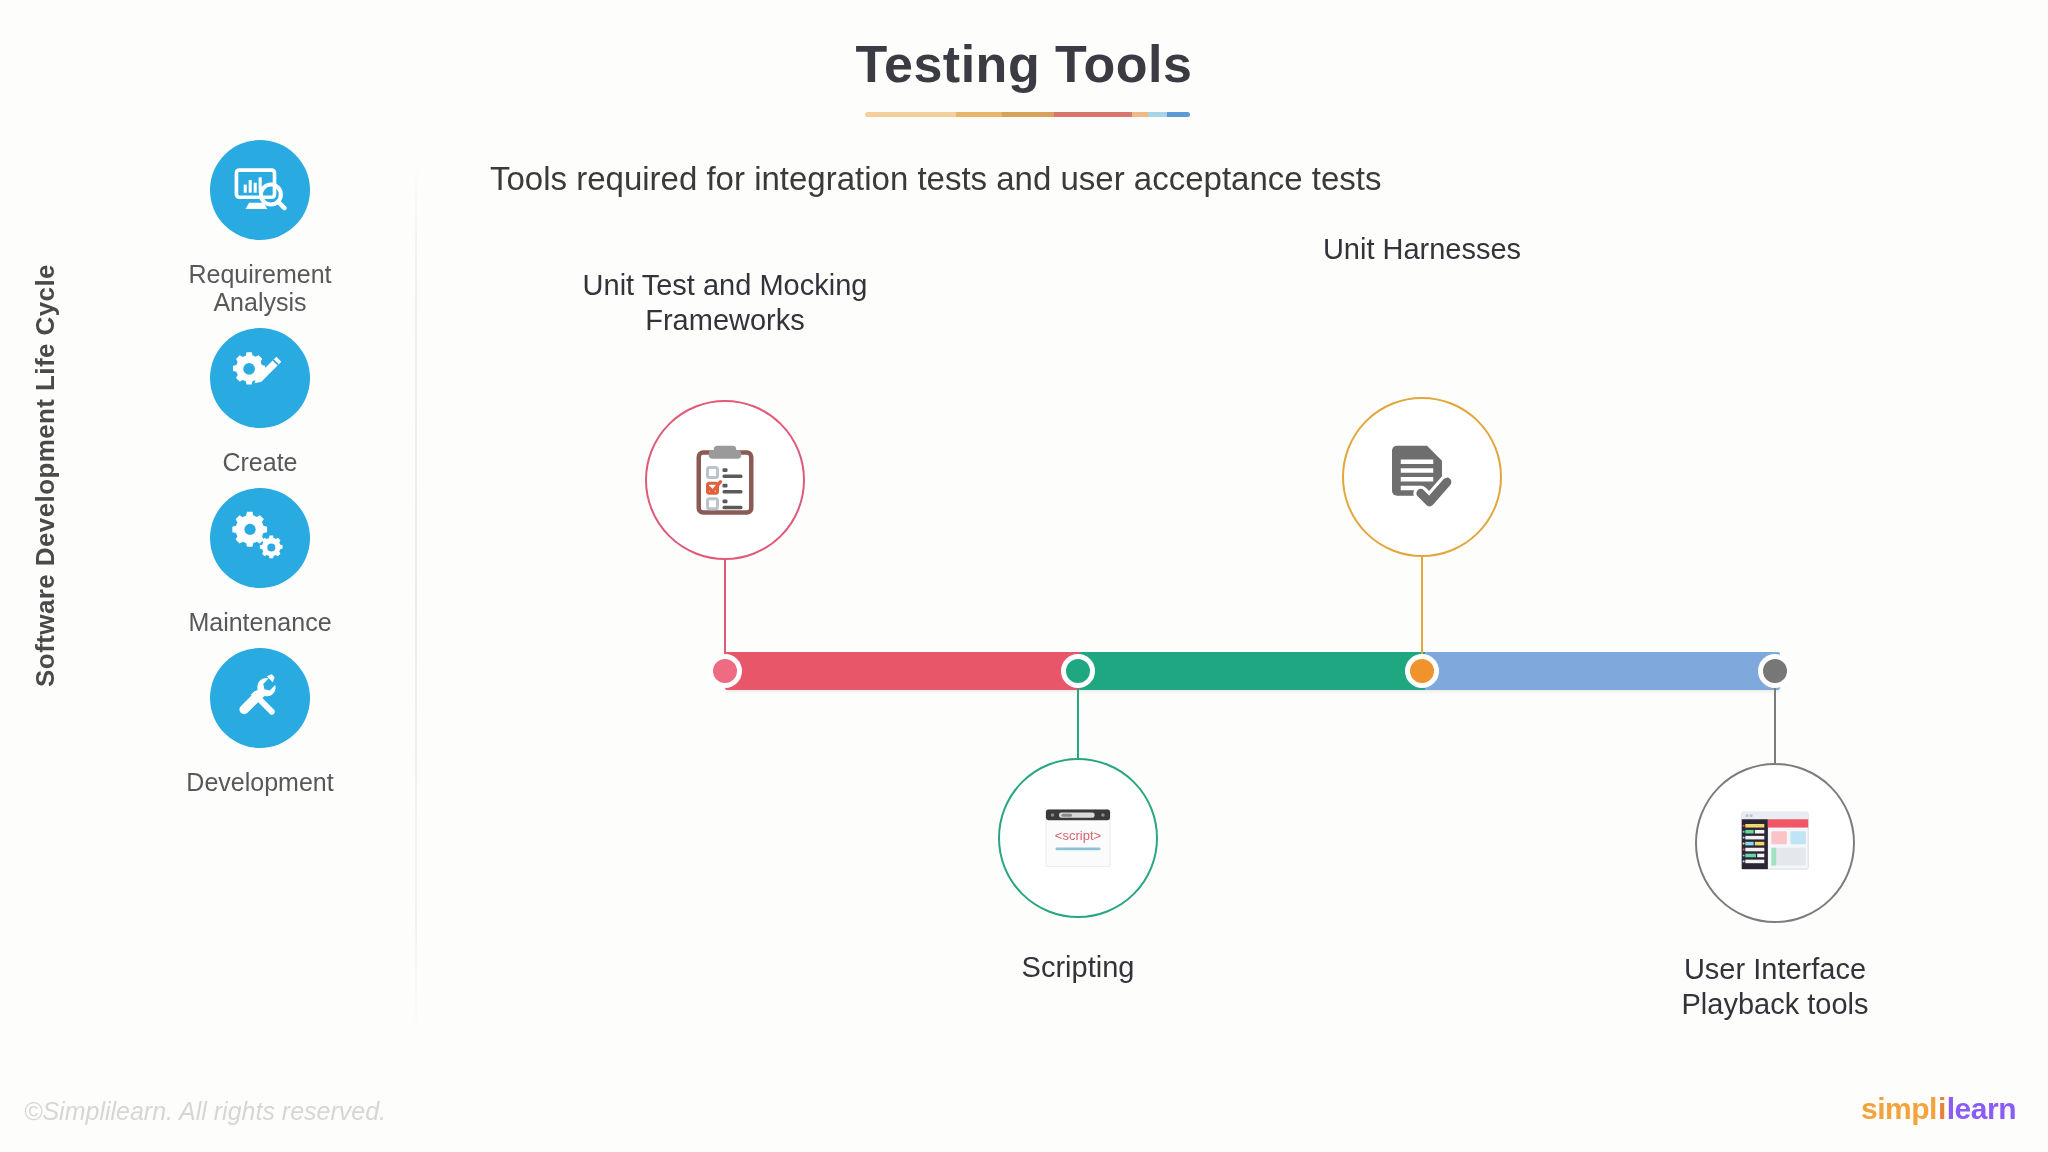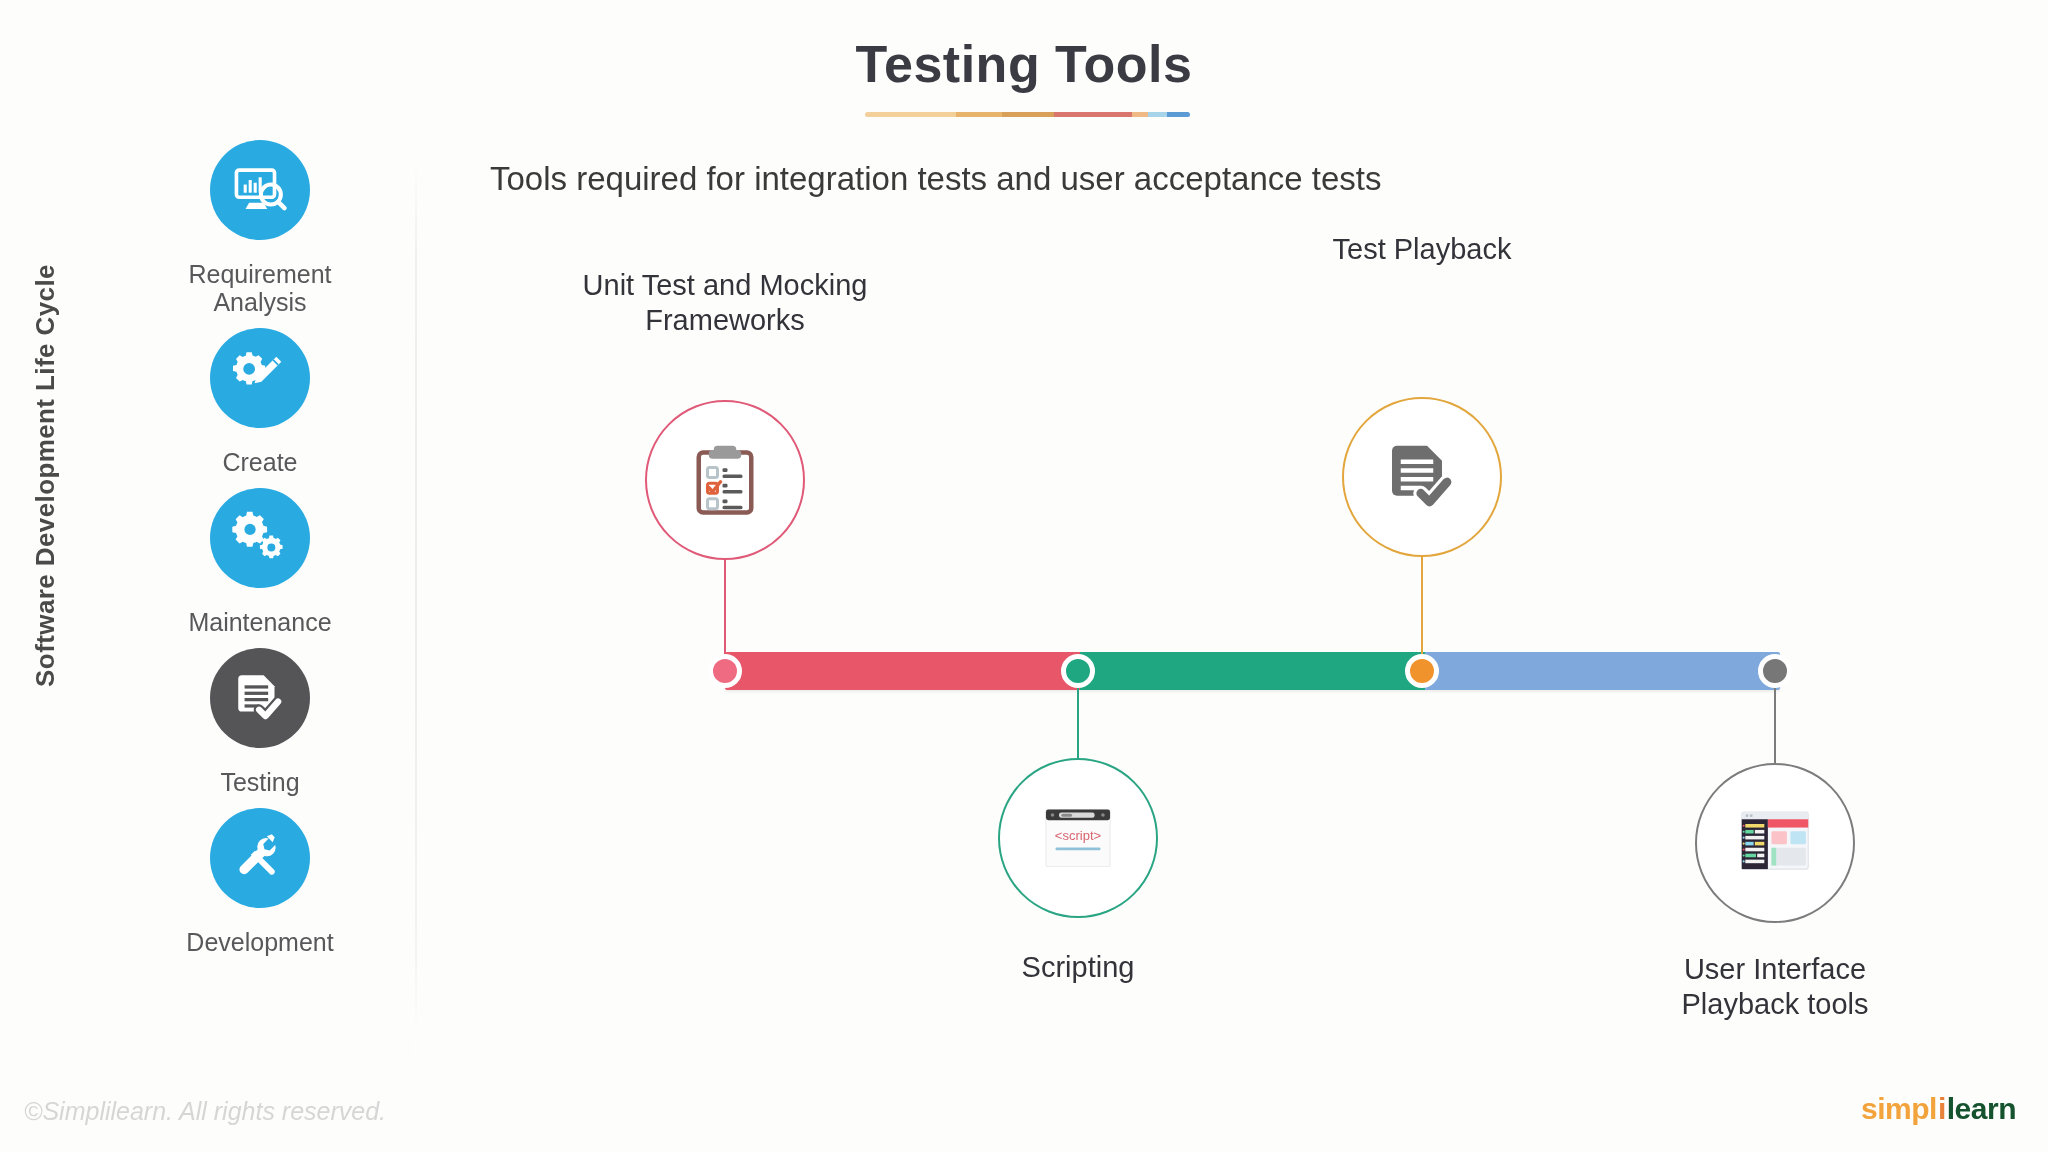--- a/index.html
+++ b/index.html
@@ -151,21 +151,21 @@
     position: absolute;
     right: 32px; bottom: 26px;
     font-size: 30px;
     font-weight: bold;
     letter-spacing: -0.5px;
     display: flex;
     align-items: flex-end;
   }
   .logo-simpl { color: #f2a33c; }
   .logo-i { color: #e8823a; margin: 0 1px; }
-  .logo-learn { color: #14532d; }
+  .logo-learn { color: #8b5cf6; }
 
   
   .ico { display: block; }
 </style>
 </head>
 <body>
 
 <div id="slide">
 
   <div class="title">Testing Tools</div>
@@ -217,34 +217,20 @@
       <div class="sdlc-item">
         <div class="sdlc-circle">
           <svg class="ico" width="58" height="58" viewBox="0 0 64 64" fill="none">
             <path d="M24 6h7l1.1 4.8a15 15 0 014.3 1.8l4.2-2.4 5 5-2.4 4.2a15 15 0 011.8 4.3L49.8 25v7l-4.8 1.1a15 15 0 01-1.8 4.3l2.4 4.2-5 5-4.2-2.4a15 15 0 01-4.3 1.8L31 50.8h-7l-1.1-4.8a15 15 0 01-4.3-1.8l-4.2 2.4-5-5 2.4-4.2a15 15 0 01-1.8-4.3L5.2 32v-7l4.8-1.1a15 15 0 011.8-4.3L9.4 15.4l5-5 4.2 2.4a15 15 0 014.3-1.8L24 6z" fill="#ffffff" transform="translate(-3,-2) scale(0.86)"></path>
             <circle cx="21" cy="22.5" r="6.2" fill="#29abe2"></circle>
             <path d="M24 6h7l1.1 4.8a15 15 0 014.3 1.8l4.2-2.4 5 5-2.4 4.2a15 15 0 011.8 4.3L49.8 25v7l-4.8 1.1a15 15 0 01-1.8 4.3l2.4 4.2-5 5-4.2-2.4a15 15 0 01-4.3 1.8L31 50.8h-7l-1.1-4.8a15 15 0 01-4.3-1.8l-4.2 2.4-5-5 2.4-4.2a15 15 0 01-1.8-4.3L5.2 32v-7l4.8-1.1a15 15 0 011.8-4.3L9.4 15.4l5-5 4.2 2.4a15 15 0 014.3-1.8L24 6z" fill="#ffffff" transform="translate(29,26) scale(0.56)"></path>
             <circle cx="44.5" cy="42.5" r="4.4" fill="#29abe2"></circle>
           </svg>
         </div>
         <div class="sdlc-label-text" style="white-space: pre-line;">Maintenance</div>
-      </div>
-      <div class="sdlc-item">
-        <div class="sdlc-circle active">
-          <svg class="ico" width="58" height="58" viewBox="0 0 64 64" fill="none">
-            <path d="M12 7h24l12 12v24a4 4 0 01-4 4H12a4 4 0 01-4-4V11a4 4 0 014-4z" fill="#ffffff"></path>
-            <rect x="15" y="18" width="26" height="3.6" fill="#555558"></rect>
-            <rect x="15" y="25" width="26" height="3.6" fill="#555558"></rect>
-            <rect x="15" y="32" width="26" height="3.6" fill="#555558"></rect>
-            <rect x="15" y="39" width="16" height="3.6" fill="#555558"></rect>
-            <path d="M31 45l7 7 14-16" stroke="#555558" stroke-width="12" stroke-linecap="round" stroke-linejoin="round" fill="none"></path>
-            <path d="M31 45l7 7 14-16" stroke="#ffffff" stroke-width="7" stroke-linecap="round" stroke-linejoin="round" fill="none"></path>
-          </svg>
-        </div>
-        <div class="sdlc-label-text" style="white-space: pre-line;">Testing</div>
       </div>
       <div class="sdlc-item">
         <div class="sdlc-circle">
           <svg class="ico" width="58" height="58" viewBox="0 0 64 64" fill="none">
             <path d="M17 10a9 9 0 00-8.2 12.7l-1.6 1.6a3 3 0 000 4.2l26.6 26.6a5 5 0 007-7L14.2 21.5a3 3 0 010-4.2" fill="none"></path>
             <path d="M41.5 10.5a9.5 9.5 0 00-12 11.8L10.8 41a5.2 5.2 0 007.4 7.4l18.7-18.7a9.5 9.5 0 0011.8-12l-6 6-5.8-1.3-1.3-5.8 6-6z" fill="#ffffff"></path>
             <path d="M47 44.4L26.5 23.9l-4.6 4.6L42.4 49a3.3 3.3 0 104.6-4.6z" fill="#ffffff"></path>
             <path d="M49.8 13.7l-4.6 4.6" stroke="#ffffff" stroke-width="0"></path>
             <path d="M39.5 8l5.5-2.2 3.2 3.2-2.2 5.5-6.5-6.5z" fill="#ffffff"></path>
           </svg>
@@ -308,21 +294,21 @@
             <rect x="15" y="18" width="26" height="3.6" fill="#ffffff"></rect>
             <rect x="15" y="25" width="26" height="3.6" fill="#ffffff"></rect>
             <rect x="15" y="32" width="26" height="3.6" fill="#ffffff"></rect>
             <rect x="15" y="39" width="16" height="3.6" fill="#ffffff"></rect>
             <path d="M31 45l7 7 14-16" stroke="#ffffff" stroke-width="12" stroke-linecap="round" stroke-linejoin="round" fill="none"></path>
             <path d="M31 45l7 7 14-16" stroke="#6e6e6e" stroke-width="7" stroke-linecap="round" stroke-linejoin="round" fill="none"></path>
           </svg>
         </span>
       </div>
       <div class="node-dot" style="left: 1422px; top: 671px; background: rgb(240, 147, 45);"></div>
-      <div class="node-caption" style="left: 1422px; top: 232px;">Test Playback</div>
+      <div class="node-caption" style="left: 1422px; top: 232px;">Unit Harnesses</div>
       <div class="connector" style="left: 1775px; background: rgb(124, 124, 124); top: 671px; height: 92px;"></div>
       <div class="icon-circle" style="left: 1775px; top: 843px; border-color: rgb(124, 124, 124);">
         <span>
           <svg class="ico" width="76" height="76" viewBox="0 0 64 64" fill="none">
             <rect x="4" y="6" width="56" height="48" rx="2" fill="#f4f6f9" stroke="#dfe3e8" stroke-width="1"></rect>
             <rect x="4" y="6" width="56" height="6" rx="2" fill="#e9edf2"></rect>
             <circle cx="8.5" cy="9" r="1.2" fill="#b9c0c9"></circle>
             <circle cx="12" cy="9" r="1.2" fill="#b9c0c9"></circle>
             <rect x="4" y="12" width="22" height="42" fill="#2b2536"></rect>
             <rect x="26" y="12" width="34" height="7" fill="#ef5767"></rect>

